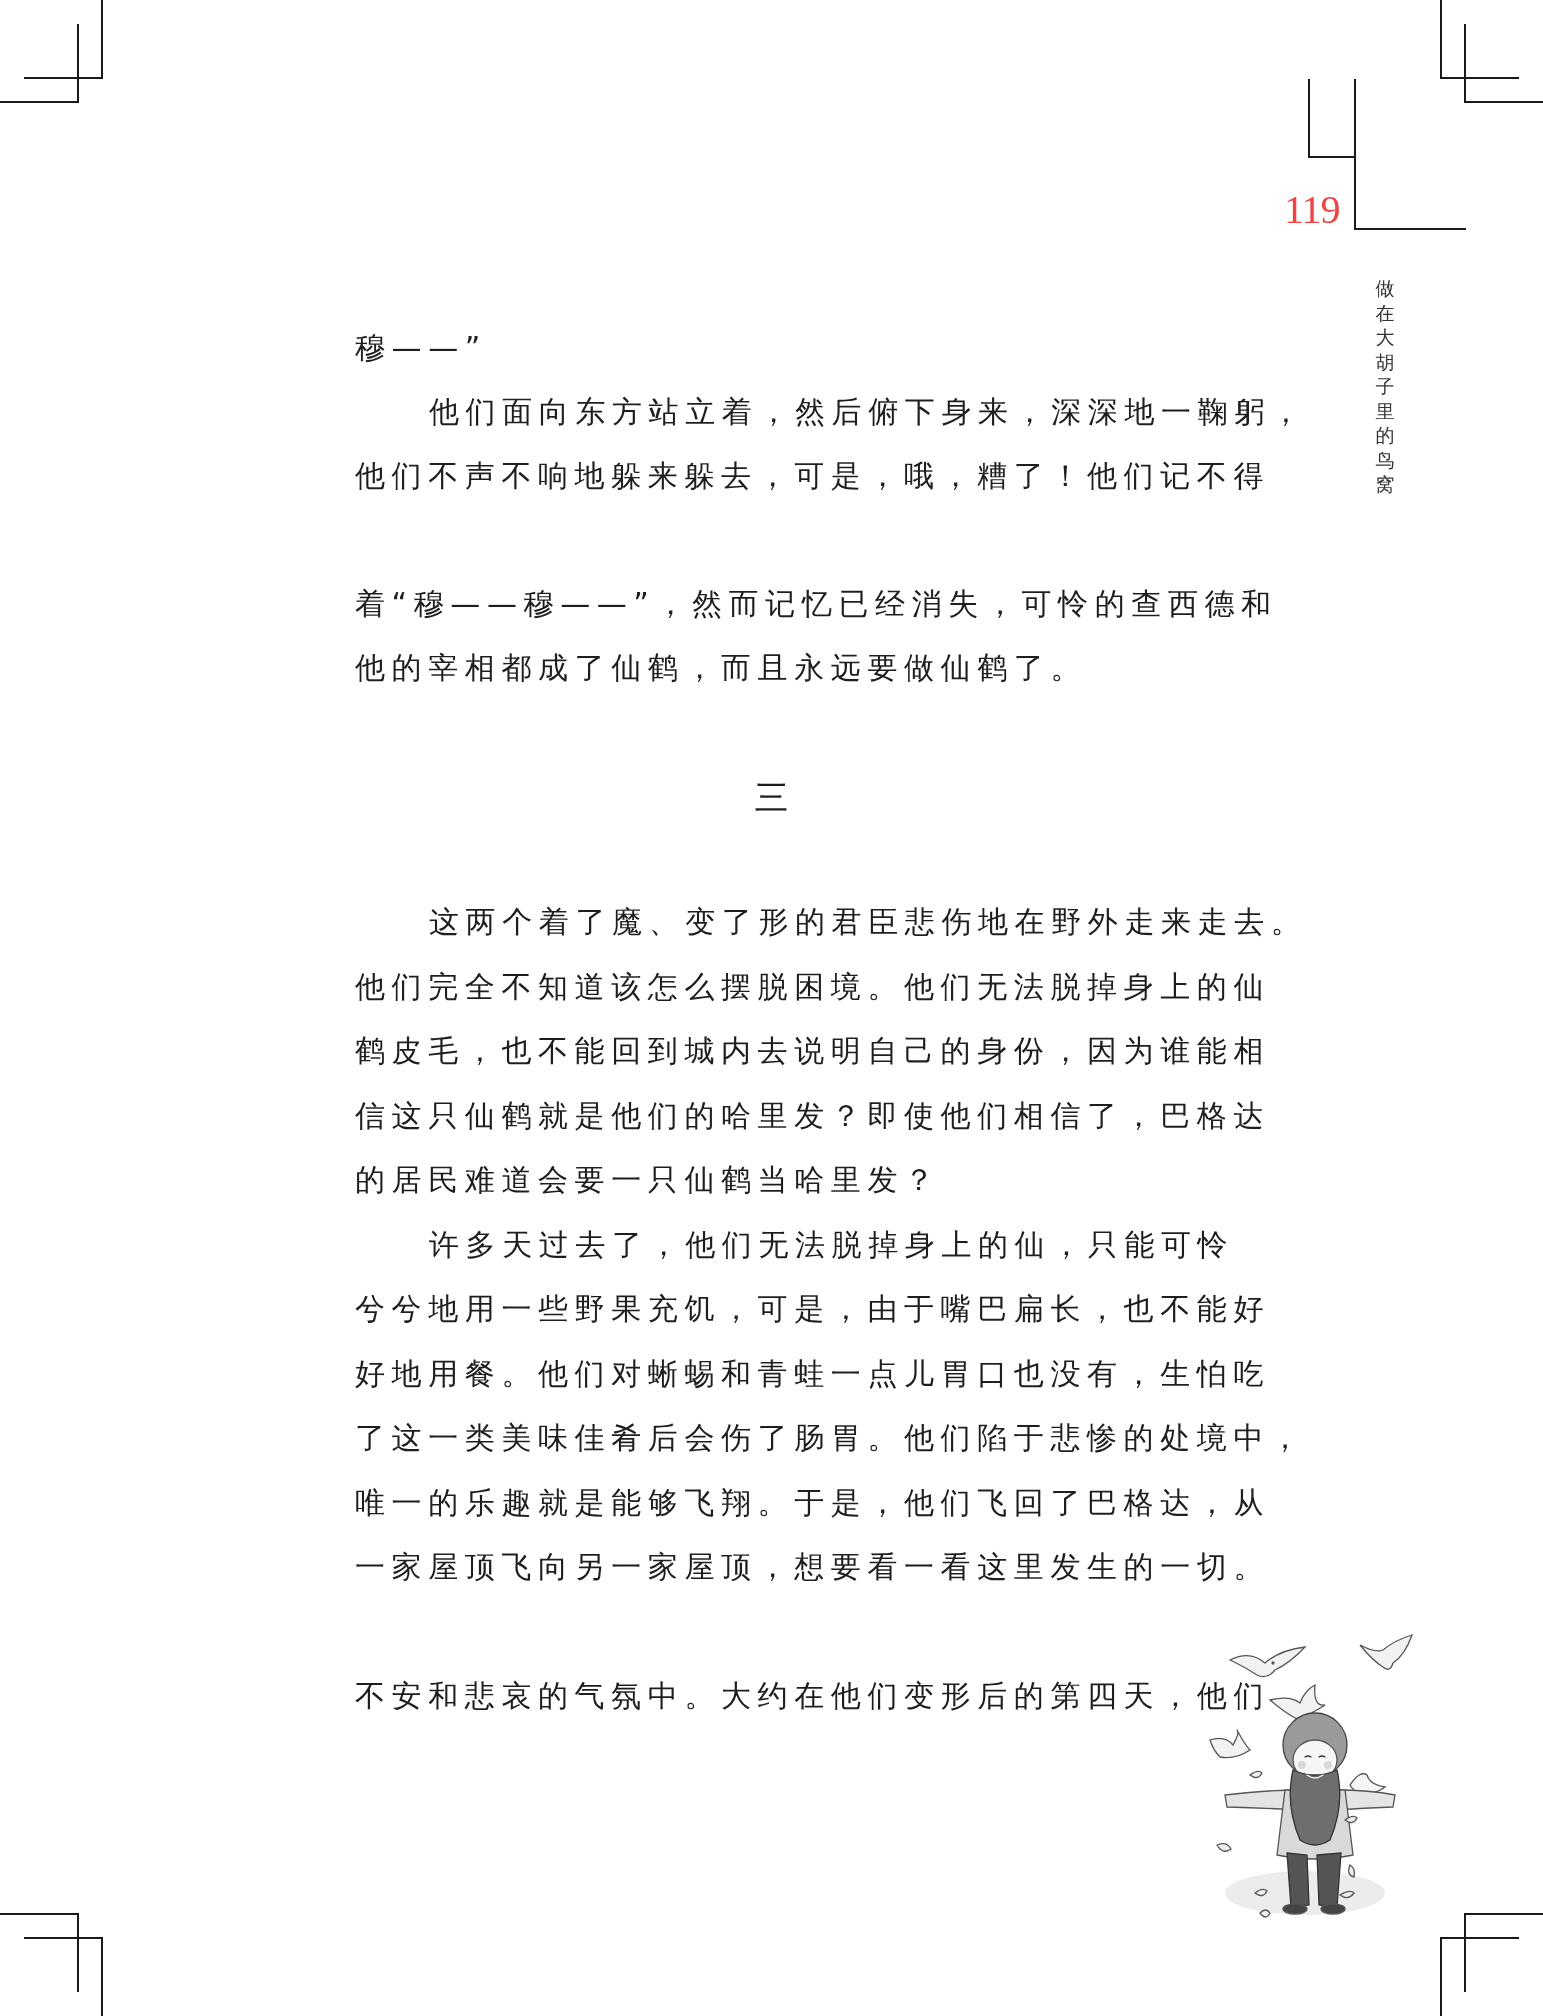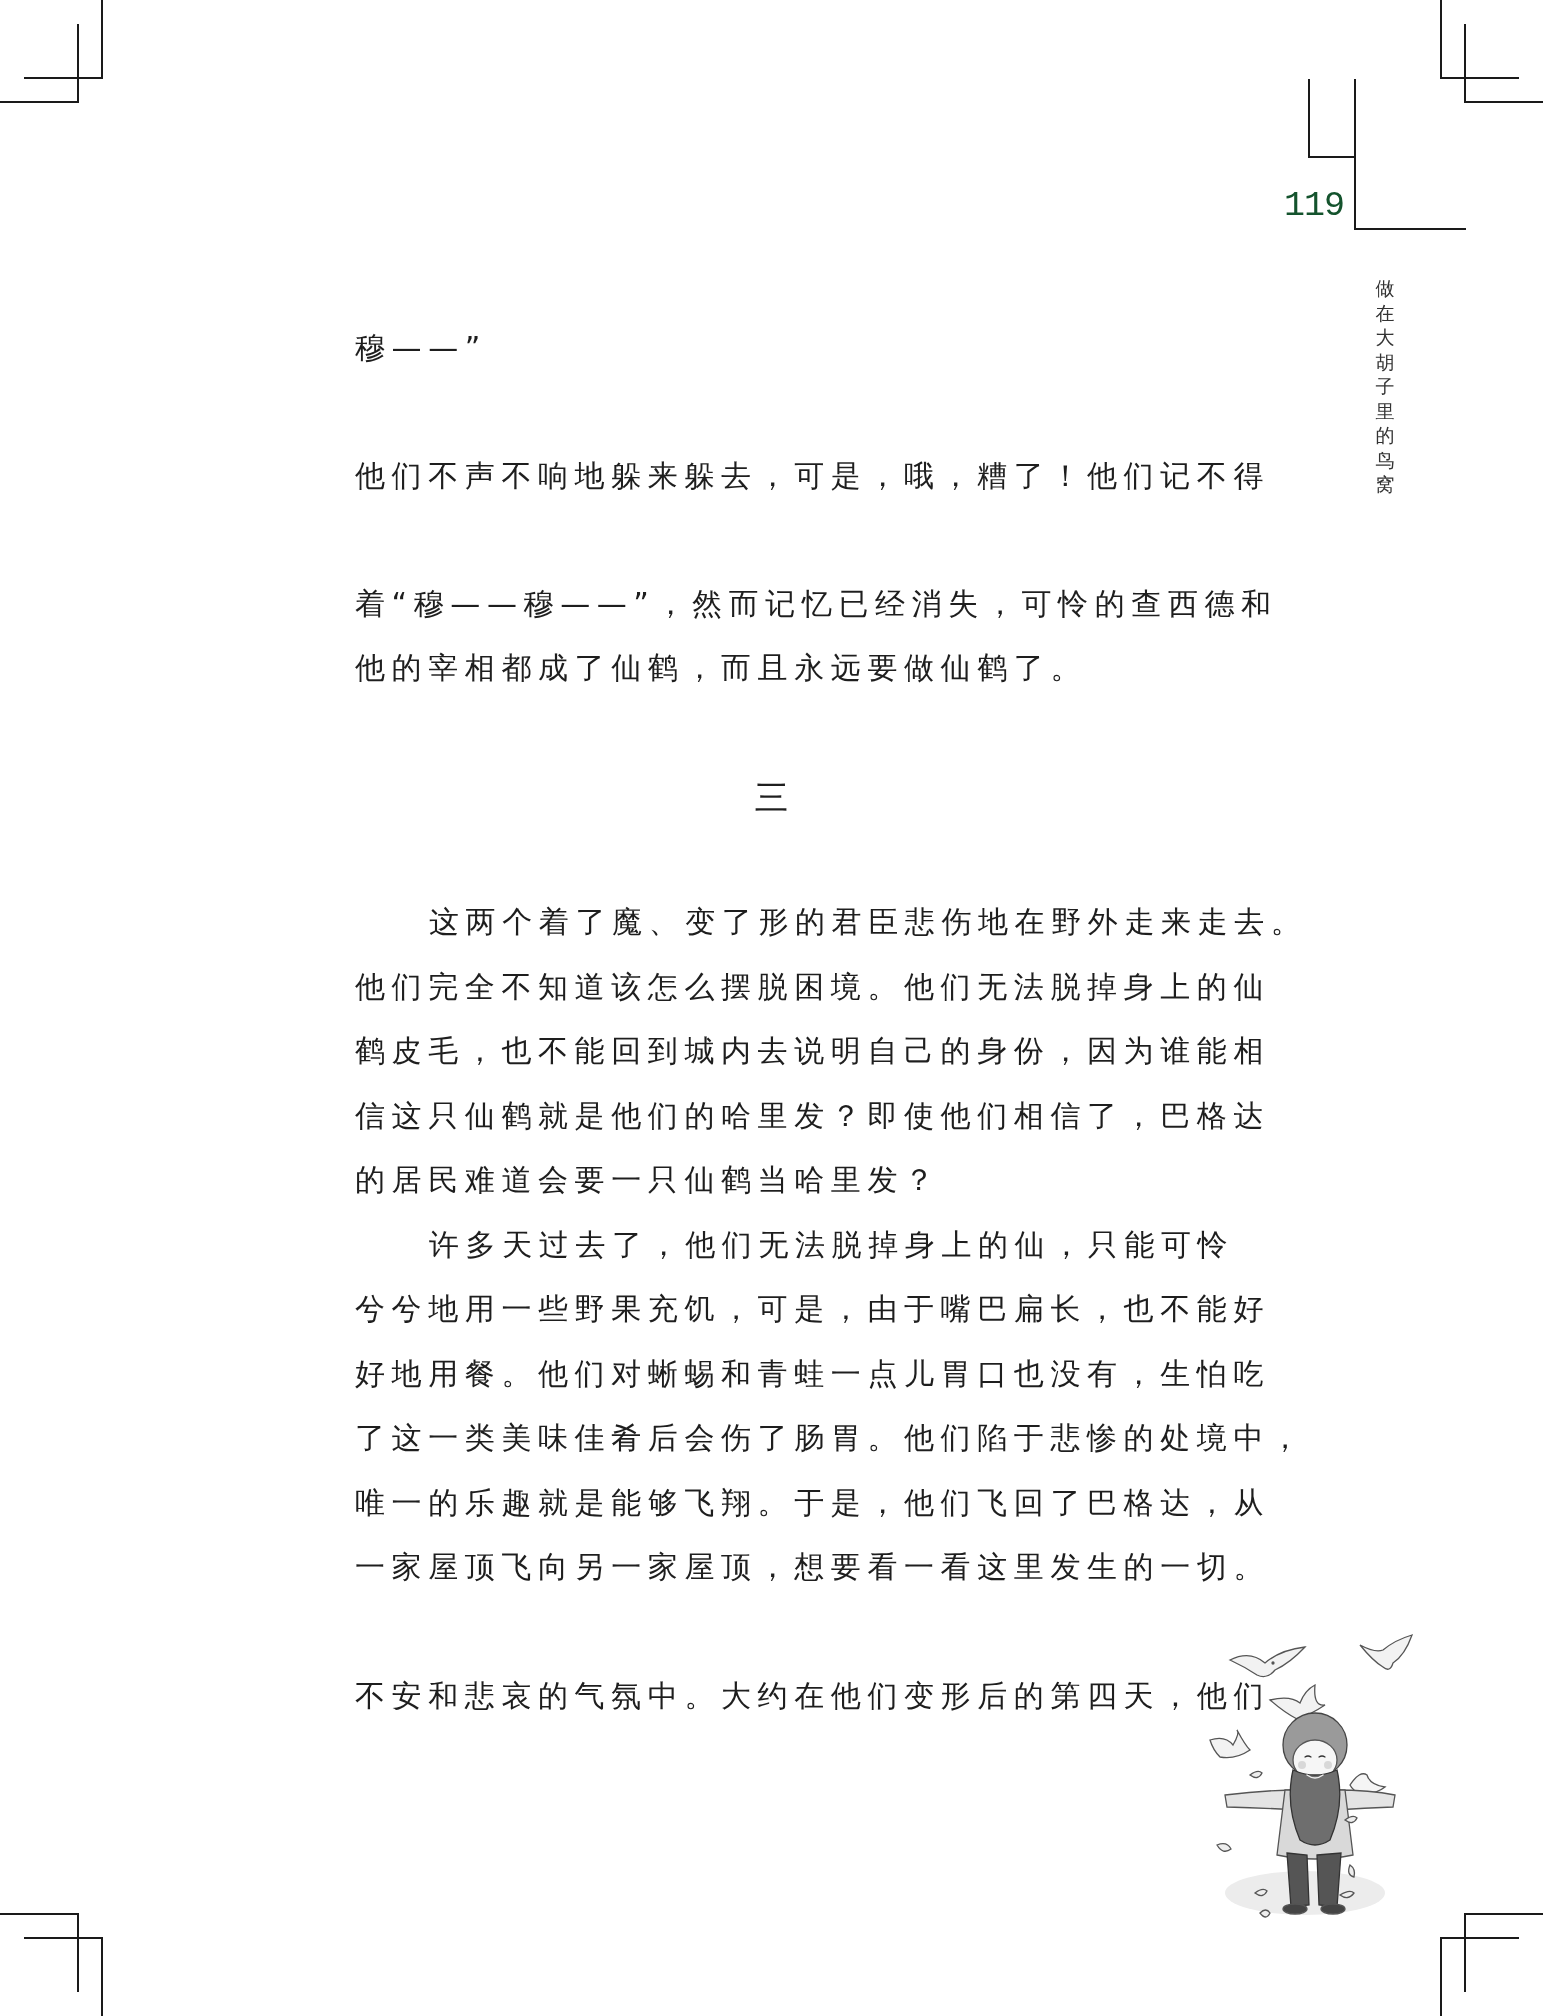--- a/index.html
+++ b/index.html
@@ -1,22 +1,22 @@
 <!DOCTYPE html>
 <html><head>
 <meta charset="utf-8">
 <style>
   html, body { margin:0; padding:0; background:#ffffff; }
   body { width:1543px; height:2016px; position:relative; overflow:hidden;
          font-family: "DejaVu Sans", "Liberation Sans", sans-serif; color:#222; }
   .line { position:absolute; background:#1a1a1a; }
   .h { height:2px; }
   .v { width:2px; }
-  .pagenum { position:absolute; left:1284px; top:186px; font-family:Liberation Mono, monospace;
-             font-size:35px; color:#14532d; letter-spacing:-1px; }
+  .pagenum { position:absolute; left:1284px; top:186px; font-family:Liberation Serif, serif;
+             font-size:40px; color:#ef4444; letter-spacing:-1px; }
   .vtitle { position:absolute; left:1372px; top:276px; width:26px; font-size:19px; line-height:24.5px;
             color:#333; text-align:center; }
   .vtitle span { display:block; }
   .body-text { position:absolute; left:355px; width:860px; font-size:30px; color:#1e1e1e; }
   .row { position:absolute; left:0; height:40px; line-height:40px; white-space:nowrap; letter-spacing:6.6px; }
   .row.indent { left:74px; }
   .section { position:absolute; left:0; width:1543px; top:775px; text-align:center; font-size:34px; color:#1e1e1e; }
   .illus { position:absolute; left:1205px; top:1595px; width:240px; height:330px; }
 </style>
 </head>
@@ -66,20 +66,21 @@
     <span>胡</span>
     <span>子</span>
     <span>里</span>
     <span>的</span>
     <span>鸟</span>
     <span>窝</span>
   </div>
 
 <div class="body-text" id="body" style="top:0; height:2016px;">
     <div class="row" style="top: 328px;">穆——”</div>
+    <div class="row indent" style="top: 392px;">他们面向东方站立着，然后俯下身来，深深地一鞠躬，</div>
     <div class="row" style="top: 456px;">他们不声不响地躲来躲去，可是，哦，糟了！他们记不得</div>
     <div class="row" style="top: 584px;">着“穆——穆——”，然而记忆已经消失，可怜的查西德和</div>
     <div class="row" style="top: 648px;">他的宰相都成了仙鹤，而且永远要做仙鹤了。</div>
     <div class="row indent" style="top: 902px;">这两个着了魔、变了形的君臣悲伤地在野外走来走去。</div>
     <div class="row" style="top: 966.5px; text-align: right;">他们完全不知道该怎么摆脱困境。他们无法脱掉身上的仙</div>
     <div class="row" style="top: 1031px;">鹤皮毛，也不能回到城内去说明自己的身份，因为谁能相</div>
     <div class="row" style="top: 1095.5px;">信这只仙鹤就是他们的哈里发？即使他们相信了，巴格达</div>
     <div class="row" style="top: 1160px;">的居民难道会要一只仙鹤当哈里发？</div>
     <div class="row indent" style="top: 1224.5px;">许多天过去了，他们无法脱掉身上的仙，只能可怜</div>
     <div class="row" style="top: 1289px;">兮兮地用一些野果充饥，可是，由于嘴巴扁长，也不能好</div>

